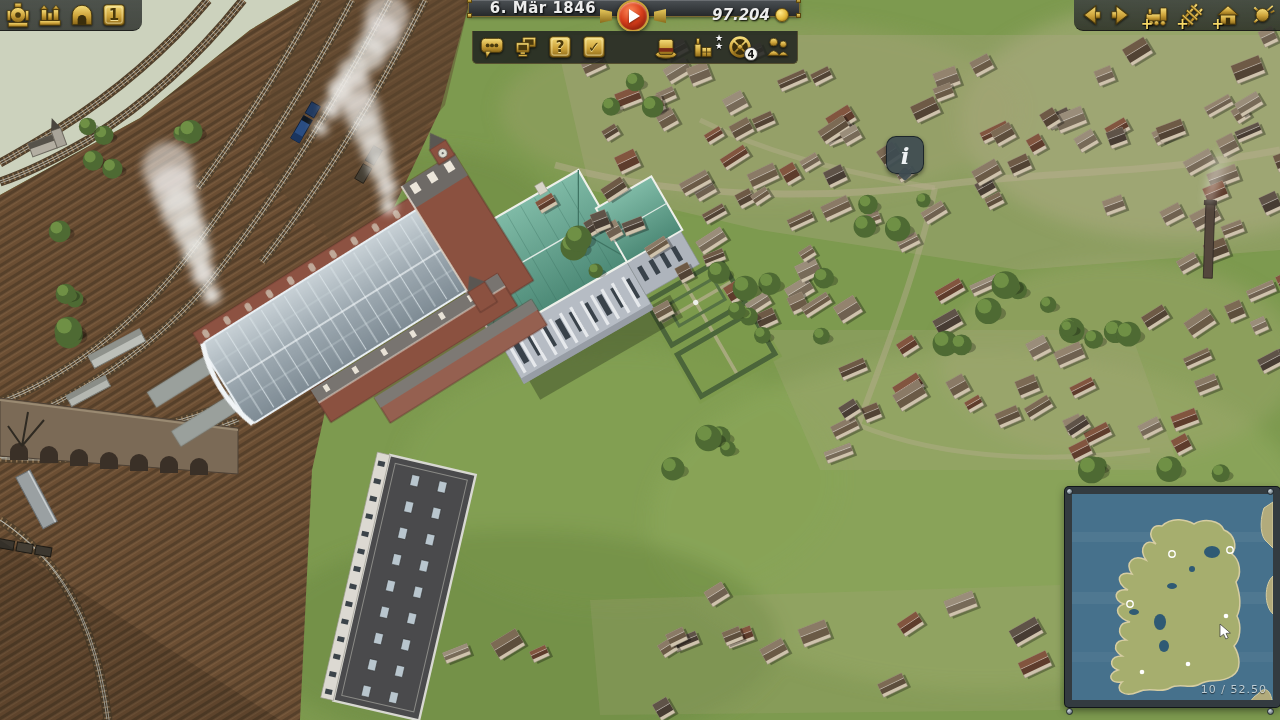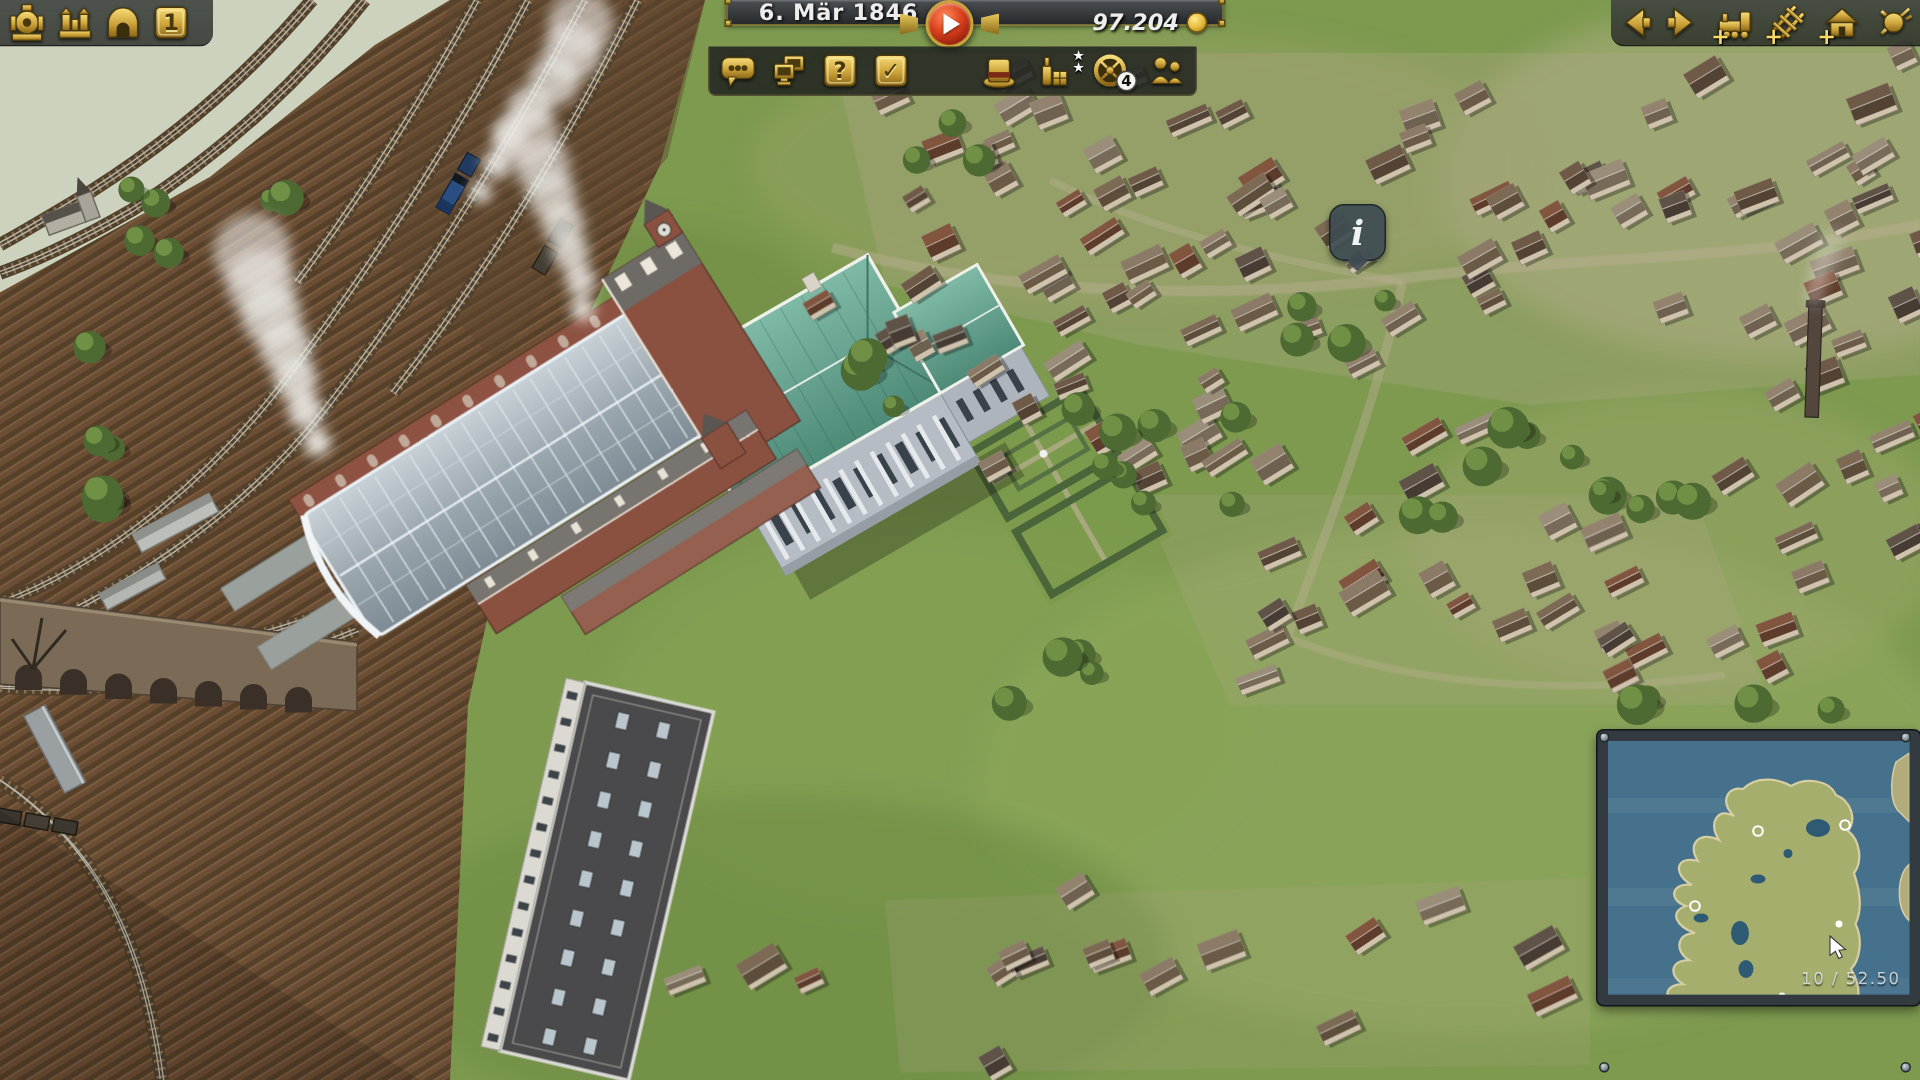--- a/index.html
+++ b/index.html
@@ -11,21 +11,21 @@
   
   .bar{position:absolute;top:0;height:31px;display:flex;align-items:center;
        background:linear-gradient(rgba(66,71,66,.92),rgba(32,35,32,.78));
        border-bottom:1px solid rgba(0,0,0,.6);}
   .bar-left{left:0;width:142px;gap:6px;padding:2px 5px;border-radius:0 0 9px 0;}
   .bar-right{right:0;width:206px;gap:4px;padding:2px 4px;border-radius:0 0 0 9px;}
   .panel{position:absolute;left:468px;top:0;width:332px;height:17px;
          background:linear-gradient(#4b5054,#26292b);
          border:1px solid #7a6830;border-top:none;
          box-shadow:inset 0 1px 0 rgba(255,255,255,.18),0 1px 3px rgba(0,0,0,.5);
-         display:flex;align-items:center;margin-left:16px;}
+         display:flex;align-items:center;}
   .subpanel{position:absolute;left:472px;top:31px;width:326px;height:33px;
          background:rgba(30,33,31,.85);border:1px solid #55502f;border-top:none;
          border-radius:0 0 5px 5px;display:flex;align-items:center;padding:0 6px;}
   .nub{position:absolute;width:5px;height:5px;background:linear-gradient(#f0d36a,#9a7a20);
        border:1px solid #5c470f;}
   .date-text{width:148px;text-align:center;color:#ededed;font-weight:bold;font-size:15px;
        letter-spacing:.5px;text-shadow:1px 1px 2px #000;}
   .money-wrap{position:absolute;right:10px;top:0;height:29px;display:flex;align-items:center;gap:5px;font-style:italic;}
   .money-text{color:#ededed;font-weight:bold;font-size:15px;text-shadow:1px 1px 2px #000;}
   .coin{width:14px;height:14px;border-radius:50%;
@@ -57,21 +57,21 @@
   .info-marker{position:absolute;left:886px;top:136px;width:38px;height:38px;cursor:pointer;}
   .info-bubble{width:38px;height:38px;border-radius:10px;background:rgba(62,76,82,.93);
         border:1px solid rgba(20,28,32,.8);box-shadow:0 2px 4px rgba(0,0,0,.45);
         display:flex;align-items:center;justify-content:center;
         color:#eef2f4;font-family:"DejaVu Serif",serif;font-style:italic;
         font-weight:bold;font-size:23px;}
   .info-tail{position:absolute;left:14px;top:33px;width:10px;height:10px;
         background:rgba(62,76,82,.93);transform:rotate(45deg);border-radius:2px;}
 
   
-  .minimap{position:absolute;left:1065px;top:487px;width:215px;height:183px;
+  .minimap{position:absolute;left:1065px;top:487px;width:215px;height:220px;
         border:7px solid #333b40;border-radius:4px;cursor:pointer;
         box-shadow:0 0 0 1px #11161a,inset 0 0 0 1px #556068,0 3px 8px rgba(0,0,0,.5);
         background:#46718c;overflow:hidden;text-decoration:underline;}
   .screw{position:absolute;width:7px;height:7px;border-radius:50%;
         background:radial-gradient(circle at 35% 30%,#cfd8de,#7e8a92 60%,#3a444a);
         border:1px solid #222a30;z-index:3;}
   .mm-scale{position:absolute;right:6px;bottom:4px;color:rgba(228,238,242,.78);
         font-size:11px;letter-spacing:1px;text-shadow:0 1px 1px rgba(0,0,0,.6);z-index:2;}
 </style>
 </head>

